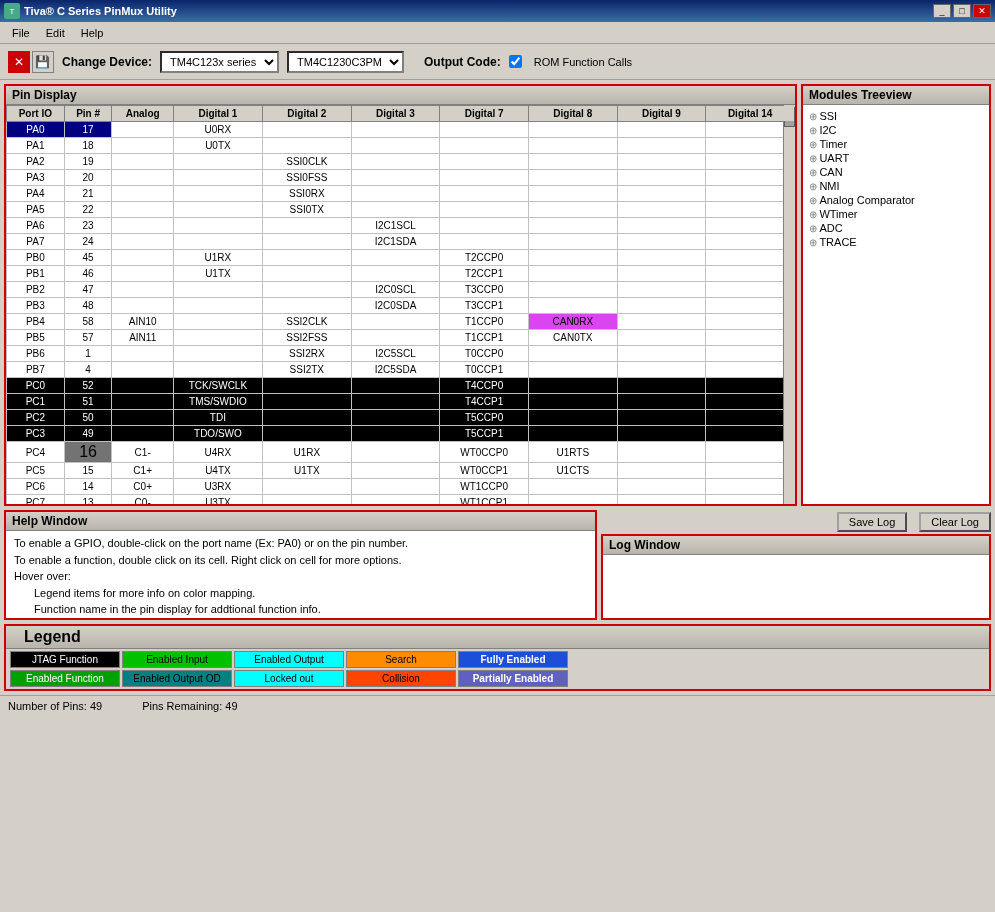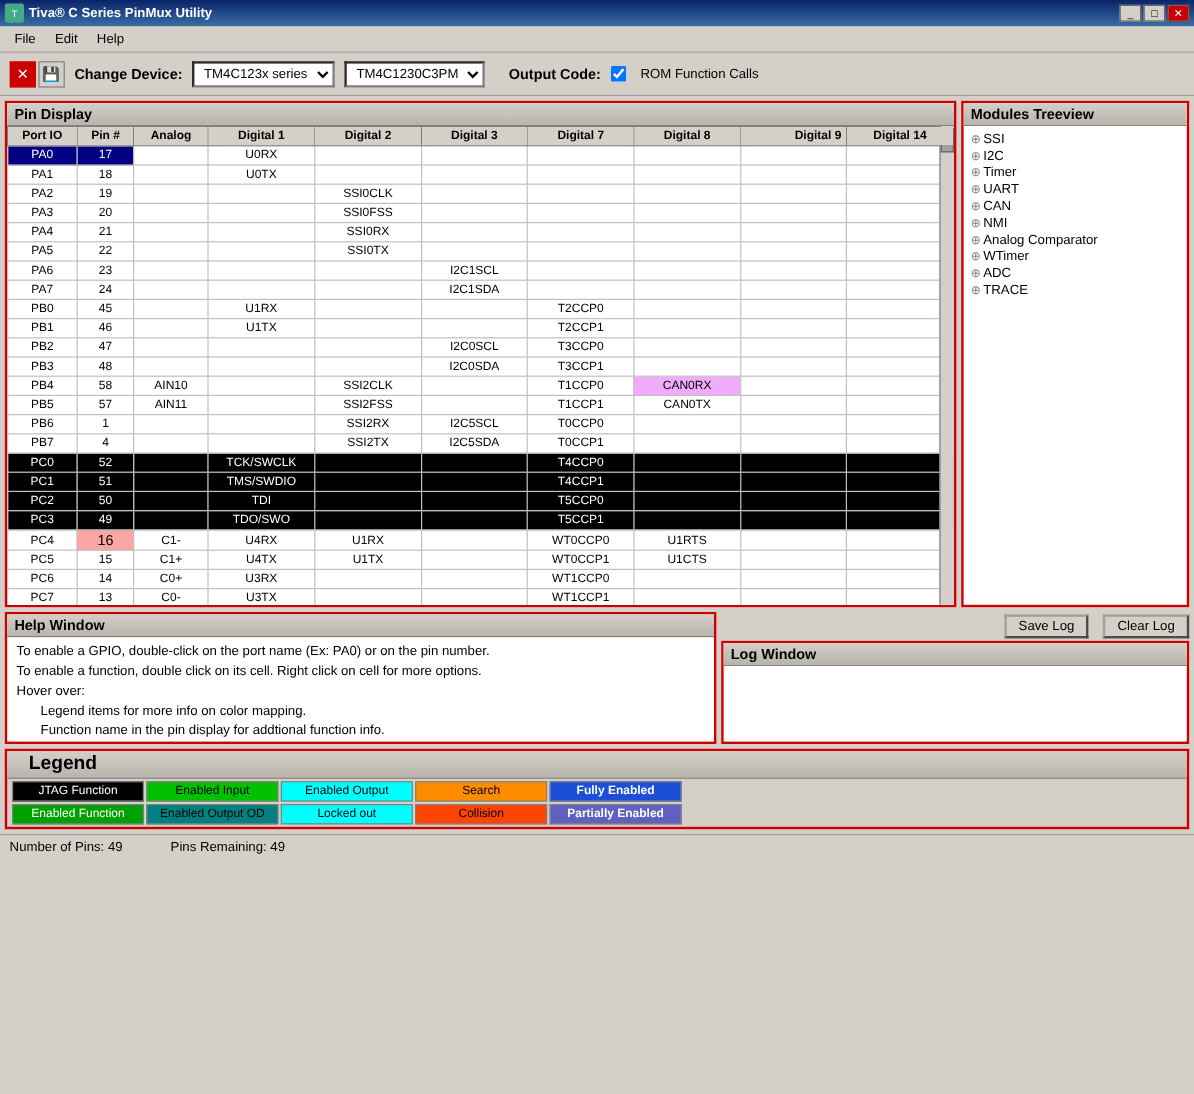--- a/index.html
+++ b/index.html
@@ -311,21 +311,21 @@
         <thead>
           <tr>
             <th style="background:#d4d0c8;border:1px solid #808080;padding:2px 4px;text-align:center;font-size:10px;min-width:40px;">Port IO</th>
             <th style="background:#d4d0c8;border:1px solid #808080;padding:2px 4px;text-align:center;font-size:10px;min-width:35px;">Pin #</th>
             <th style="background:#d4d0c8;border:1px solid #808080;padding:2px 4px;text-align:center;font-size:10px;min-width:45px;">Analog</th>
             <th style="background:#d4d0c8;border:1px solid #808080;padding:2px 4px;text-align:center;font-size:10px;min-width:65px;">Digital 1</th>
             <th style="background:#d4d0c8;border:1px solid #808080;padding:2px 4px;text-align:center;font-size:10px;min-width:65px;">Digital 2</th>
             <th style="background:#d4d0c8;border:1px solid #808080;padding:2px 4px;text-align:center;font-size:10px;min-width:65px;">Digital 3</th>
             <th style="background:#d4d0c8;border:1px solid #808080;padding:2px 4px;text-align:center;font-size:10px;min-width:65px;">Digital 7</th>
             <th style="background:#d4d0c8;border:1px solid #808080;padding:2px 4px;text-align:center;font-size:10px;min-width:65px;">Digital 8</th>
-            <th style="background:#d4d0c8;border:1px solid #808080;padding:2px 4px;text-align:right;font-size:10px;min-width:65px;">Digital 9</th>
+            <th style="background:#d4d0c8;border:1px solid #808080;padding:2px 4px;text-align:center;font-size:10px;min-width:65px;">Digital 9</th>
             <th style="background:#d4d0c8;border:1px solid #808080;padding:2px 4px;text-align:center;font-size:10px;min-width:65px;">Digital 14</th>
           </tr>
         </thead>
         <tbody id="pin-table-body">
         <tr>
               <td style="background: rgb(0, 0, 128); color: white; border: 1px solid rgb(192, 192, 192); padding: 1px 3px; text-align: center; height: 16px; font-size: 10px; white-space: nowrap;">PA0</td>
               <td style="background: rgb(0, 0, 128); color: white; border: 1px solid rgb(192, 192, 192); padding: 1px 3px; text-align: center; height: 16px; font-size: 10px; white-space: nowrap;">17</td>
               <td style="background: white; color: black; border: 1px solid rgb(192, 192, 192); padding: 1px 3px; text-align: center; height: 16px; font-size: 10px; white-space: nowrap;"></td>
               <td style="background: white; color: black; border: 1px solid rgb(192, 192, 192); padding: 1px 3px; text-align: center; height: 16px; font-size: 10px; white-space: nowrap;">U0RX</td>
               <td style="background: white; color: black; border: 1px solid rgb(192, 192, 192); padding: 1px 3px; text-align: center; height: 16px; font-size: 10px; white-space: nowrap;"></td>
@@ -468,21 +468,21 @@
               <td style="background: white; color: black; border: 1px solid rgb(192, 192, 192); padding: 1px 3px; text-align: center; height: 16px; font-size: 10px; white-space: nowrap;"></td>
             </tr>
             <tr>
               <td style="background: white; color: black; border: 1px solid rgb(192, 192, 192); padding: 1px 3px; text-align: center; height: 16px; font-size: 10px; white-space: nowrap;">PB4</td>
               <td style="background: white; color: black; border: 1px solid rgb(192, 192, 192); padding: 1px 3px; text-align: center; height: 16px; font-size: 10px; white-space: nowrap;">58</td>
               <td style="background: white; color: black; border: 1px solid rgb(192, 192, 192); padding: 1px 3px; text-align: center; height: 16px; font-size: 10px; white-space: nowrap;">AIN10</td>
               <td style="background: white; color: black; border: 1px solid rgb(192, 192, 192); padding: 1px 3px; text-align: center; height: 16px; font-size: 10px; white-space: nowrap;"></td>
               <td style="background: white; color: black; border: 1px solid rgb(192, 192, 192); padding: 1px 3px; text-align: center; height: 16px; font-size: 10px; white-space: nowrap;">SSI2CLK</td>
               <td style="background: white; color: black; border: 1px solid rgb(192, 192, 192); padding: 1px 3px; text-align: center; height: 16px; font-size: 10px; white-space: nowrap;"></td>
               <td style="background: white; color: black; border: 1px solid rgb(192, 192, 192); padding: 1px 3px; text-align: center; height: 16px; font-size: 10px; white-space: nowrap;">T1CCP0</td>
-              <td style="background: #f0abfc; color: black; border: 1px solid rgb(192, 192, 192); padding: 1px 3px; text-align: center; height: 16px; font-size: 10px; white-space: nowrap;">CAN0RX</td>
+              <td style="background: #d946ef; color: black; border: 1px solid rgb(192, 192, 192); padding: 1px 3px; text-align: center; height: 16px; font-size: 10px; white-space: nowrap;">CAN0RX</td>
               <td style="background: white; color: black; border: 1px solid rgb(192, 192, 192); padding: 1px 3px; text-align: center; height: 16px; font-size: 10px; white-space: nowrap;"></td>
               <td style="background: white; color: black; border: 1px solid rgb(192, 192, 192); padding: 1px 3px; text-align: center; height: 16px; font-size: 10px; white-space: nowrap;"></td>
             </tr>
             <tr>
               <td style="background: white; color: black; border: 1px solid rgb(192, 192, 192); padding: 1px 3px; text-align: center; height: 16px; font-size: 10px; white-space: nowrap;">PB5</td>
               <td style="background: white; color: black; border: 1px solid rgb(192, 192, 192); padding: 1px 3px; text-align: center; height: 16px; font-size: 10px; white-space: nowrap;">57</td>
               <td style="background: white; color: black; border: 1px solid rgb(192, 192, 192); padding: 1px 3px; text-align: center; height: 16px; font-size: 10px; white-space: nowrap;">AIN11</td>
               <td style="background: white; color: black; border: 1px solid rgb(192, 192, 192); padding: 1px 3px; text-align: center; height: 16px; font-size: 10px; white-space: nowrap;"></td>
               <td style="background: white; color: black; border: 1px solid rgb(192, 192, 192); padding: 1px 3px; text-align: center; height: 16px; font-size: 10px; white-space: nowrap;">SSI2FSS</td>
               <td style="background: white; color: black; border: 1px solid rgb(192, 192, 192); padding: 1px 3px; text-align: center; height: 16px; font-size: 10px; white-space: nowrap;"></td>
@@ -558,21 +558,21 @@
               <td style="background: rgb(0, 0, 0); color: white; border: 1px solid rgb(192, 192, 192); padding: 1px 3px; text-align: center; height: 16px; font-size: 10px; white-space: nowrap;">TDO/SWO</td>
               <td style="background: rgb(0, 0, 0); color: white; border: 1px solid rgb(192, 192, 192); padding: 1px 3px; text-align: center; height: 16px; font-size: 10px; white-space: nowrap;"></td>
               <td style="background: rgb(0, 0, 0); color: white; border: 1px solid rgb(192, 192, 192); padding: 1px 3px; text-align: center; height: 16px; font-size: 10px; white-space: nowrap;"></td>
               <td style="background: rgb(0, 0, 0); color: white; border: 1px solid rgb(192, 192, 192); padding: 1px 3px; text-align: center; height: 16px; font-size: 10px; white-space: nowrap;">T5CCP1</td>
               <td style="background: rgb(0, 0, 0); color: white; border: 1px solid rgb(192, 192, 192); padding: 1px 3px; text-align: center; height: 16px; font-size: 10px; white-space: nowrap;"></td>
               <td style="background: rgb(0, 0, 0); color: white; border: 1px solid rgb(192, 192, 192); padding: 1px 3px; text-align: center; height: 16px; font-size: 10px; white-space: nowrap;"></td>
               <td style="background: rgb(0, 0, 0); color: white; border: 1px solid rgb(192, 192, 192); padding: 1px 3px; text-align: center; height: 16px; font-size: 10px; white-space: nowrap;"></td>
             </tr>
             <tr>
               <td style="background: white; color: black; border: 1px solid rgb(192, 192, 192); padding: 1px 3px; text-align: center; height: 16px; font-size: 10px; white-space: nowrap;">PC4</td>
-              <td style="background: #fca5a5; color: black; border: 1px solid rgb(192, 192, 192); padding: 1px 3px; height: 16px; font-size: 12px; white-space: nowrap;">16</td>
+              <td style="background: #737373; color: black; border: 1px solid rgb(192, 192, 192); padding: 1px 3px; height: 16px; font-size: 16px; white-space: nowrap;">16</td>
               <td style="background: white; color: black; border: 1px solid rgb(192, 192, 192); padding: 1px 3px; text-align: center; height: 16px; font-size: 10px; white-space: nowrap;">C1-</td>
               <td style="background: white; color: black; border: 1px solid rgb(192, 192, 192); padding: 1px 3px; text-align: center; height: 16px; font-size: 10px; white-space: nowrap;">U4RX</td>
               <td style="background: white; color: black; border: 1px solid rgb(192, 192, 192); padding: 1px 3px; text-align: center; height: 16px; font-size: 10px; white-space: nowrap;">U1RX</td>
               <td style="background: white; color: black; border: 1px solid rgb(192, 192, 192); padding: 1px 3px; text-align: center; height: 16px; font-size: 10px; white-space: nowrap;"></td>
               <td style="background: white; color: black; border: 1px solid rgb(192, 192, 192); padding: 1px 3px; text-align: center; height: 16px; font-size: 10px; white-space: nowrap;">WT0CCP0</td>
               <td style="background: white; color: black; border: 1px solid rgb(192, 192, 192); padding: 1px 3px; text-align: center; height: 16px; font-size: 10px; white-space: nowrap;">U1RTS</td>
               <td style="background: white; color: black; border: 1px solid rgb(192, 192, 192); padding: 1px 3px; text-align: center; height: 16px; font-size: 10px; white-space: nowrap;"></td>
               <td style="background: white; color: black; border: 1px solid rgb(192, 192, 192); padding: 1px 3px; text-align: center; height: 16px; font-size: 10px; white-space: nowrap;"></td>
             </tr>
             <tr>

